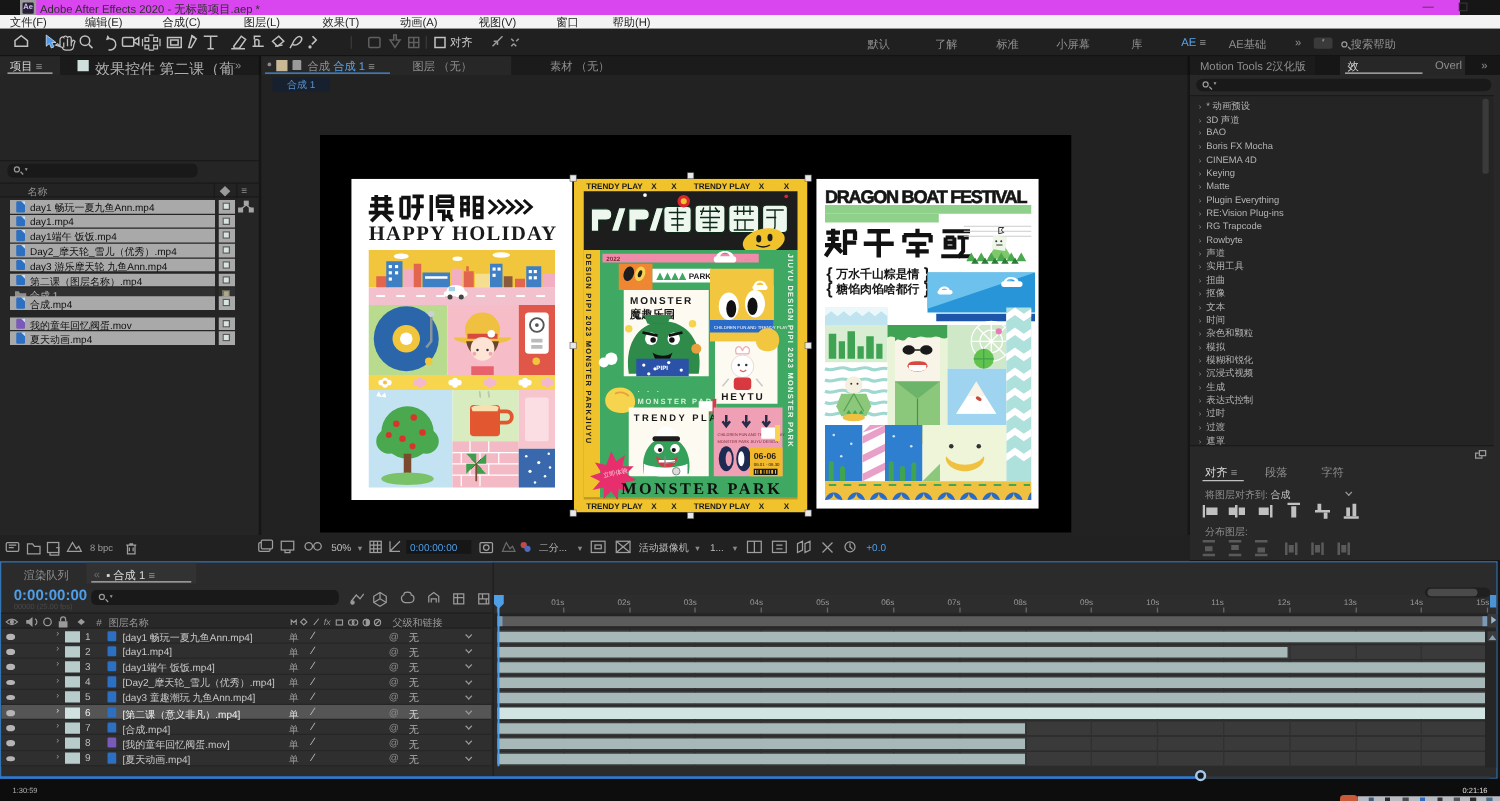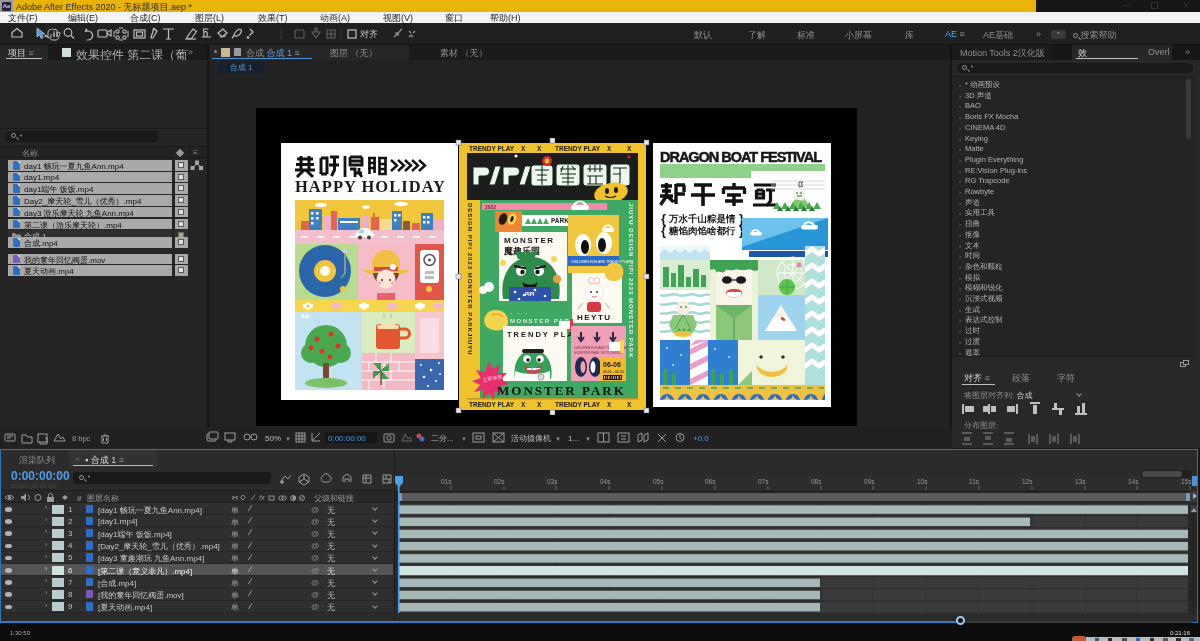--- a/index.html
+++ b/index.html
@@ -6,21 +6,21 @@
 body{position:relative;background:#161616;font-family:"Liberation Sans",sans-serif;color:#c8c8c8}
 .abs{position:absolute}
 .dim{color:#8f8f8f}.f8{font-size:8px}.f9{font-size:9px}
 .mag{display:inline-block;position:relative;width:5px;height:5px;border:1px solid #9a9a9a;border-radius:50%;vertical-align:middle}
 .mag:after{content:"";position:absolute;left:4px;top:4px;width:3px;height:1px;background:#9a9a9a;transform:rotate(45deg)}
 .chev{position:absolute;width:4px;height:4px;border-right:1px solid #9a9a9a;border-bottom:1px solid #9a9a9a;transform:rotate(45deg)}
 .diam{position:absolute;width:6px;height:6px;background:#9a9a9a;transform:rotate(45deg)}
 </style></head>
 <body>
 
-<div class="abs" id="titlebar" style="left:0;top:0;width:1036px;height:12px;background:#eab308">
+<div class="abs" id="titlebar" style="left:16px;top:0;width:1152px;height:12px;background:#d946ef">
   <div class="abs" style="left:0;top:0;width:13px;height:12px;background:#9b9b9b"></div>
   <div class="abs" style="left:2px;top:1.5px;width:9px;height:9px;background:#2a2139;border-radius:1px;color:#cfc3ee;font-size:6px;font-weight:bold;text-align:center;line-height:9px">Ae</div>
   <div class="abs" style="left:16px;top:1px;font-size:9px;color:#2e2e2e">Adobe After Effects 2020 - 无标题项目.aep *</div>
   <div class="abs" style="left:1122px;top:0px;font-size:9px;color:#333">—</div>
   <div class="abs" style="left:1151px;top:1.5px;width:7px;height:7px;border:1px solid #333"></div>
   <div class="abs" style="left:1183px;top:0px;font-size:10px;color:#333">×</div>
 </div>
 
 <div class="abs" id="menubar" style="left:0;top:12px;width:1200px;height:11px;background:#f3f3f3;font-size:9px;color:#1f1f1f">
   <span class="abs" style="left:8px;top:0">文件(F)</span>
@@ -175,21 +175,21 @@
     <div class="prow" style="top:46.8px">
         <span class="bg"></span>
         <i class="fic"></i>
         <span class="nm">day3 游乐摩天轮 九鱼Ann.mp4</span>
         <span class="cb"></span>
         <span class="cbi"></span>
       </div>
     <div class="prow" style="top:58.5px">
         <span class="bg"></span>
         <i class="fic"></i>
-        <span class="nm">第二课（游乐摩天轮）.mp4</span>
+        <span class="nm">第二课（图层名称）.mp4</span>
         <span class="cb"></span>
         <span class="cbi"></span>
       </div>
     <div class="prow" style="top:70.2px">
         <span class="bg" style="background:#303030"></span>
       <svg style="position:absolute;left:11px;top:1px" width="11" height="9">
           <path d="M1 2h3l1 1.5h5V8H1z" fill="#8f8f8f"></path>
         </svg>
       <span class="nm" style="color:#b5b5b5">合成 1</span>
         <span class="cb" style="background:#303030"></span>

